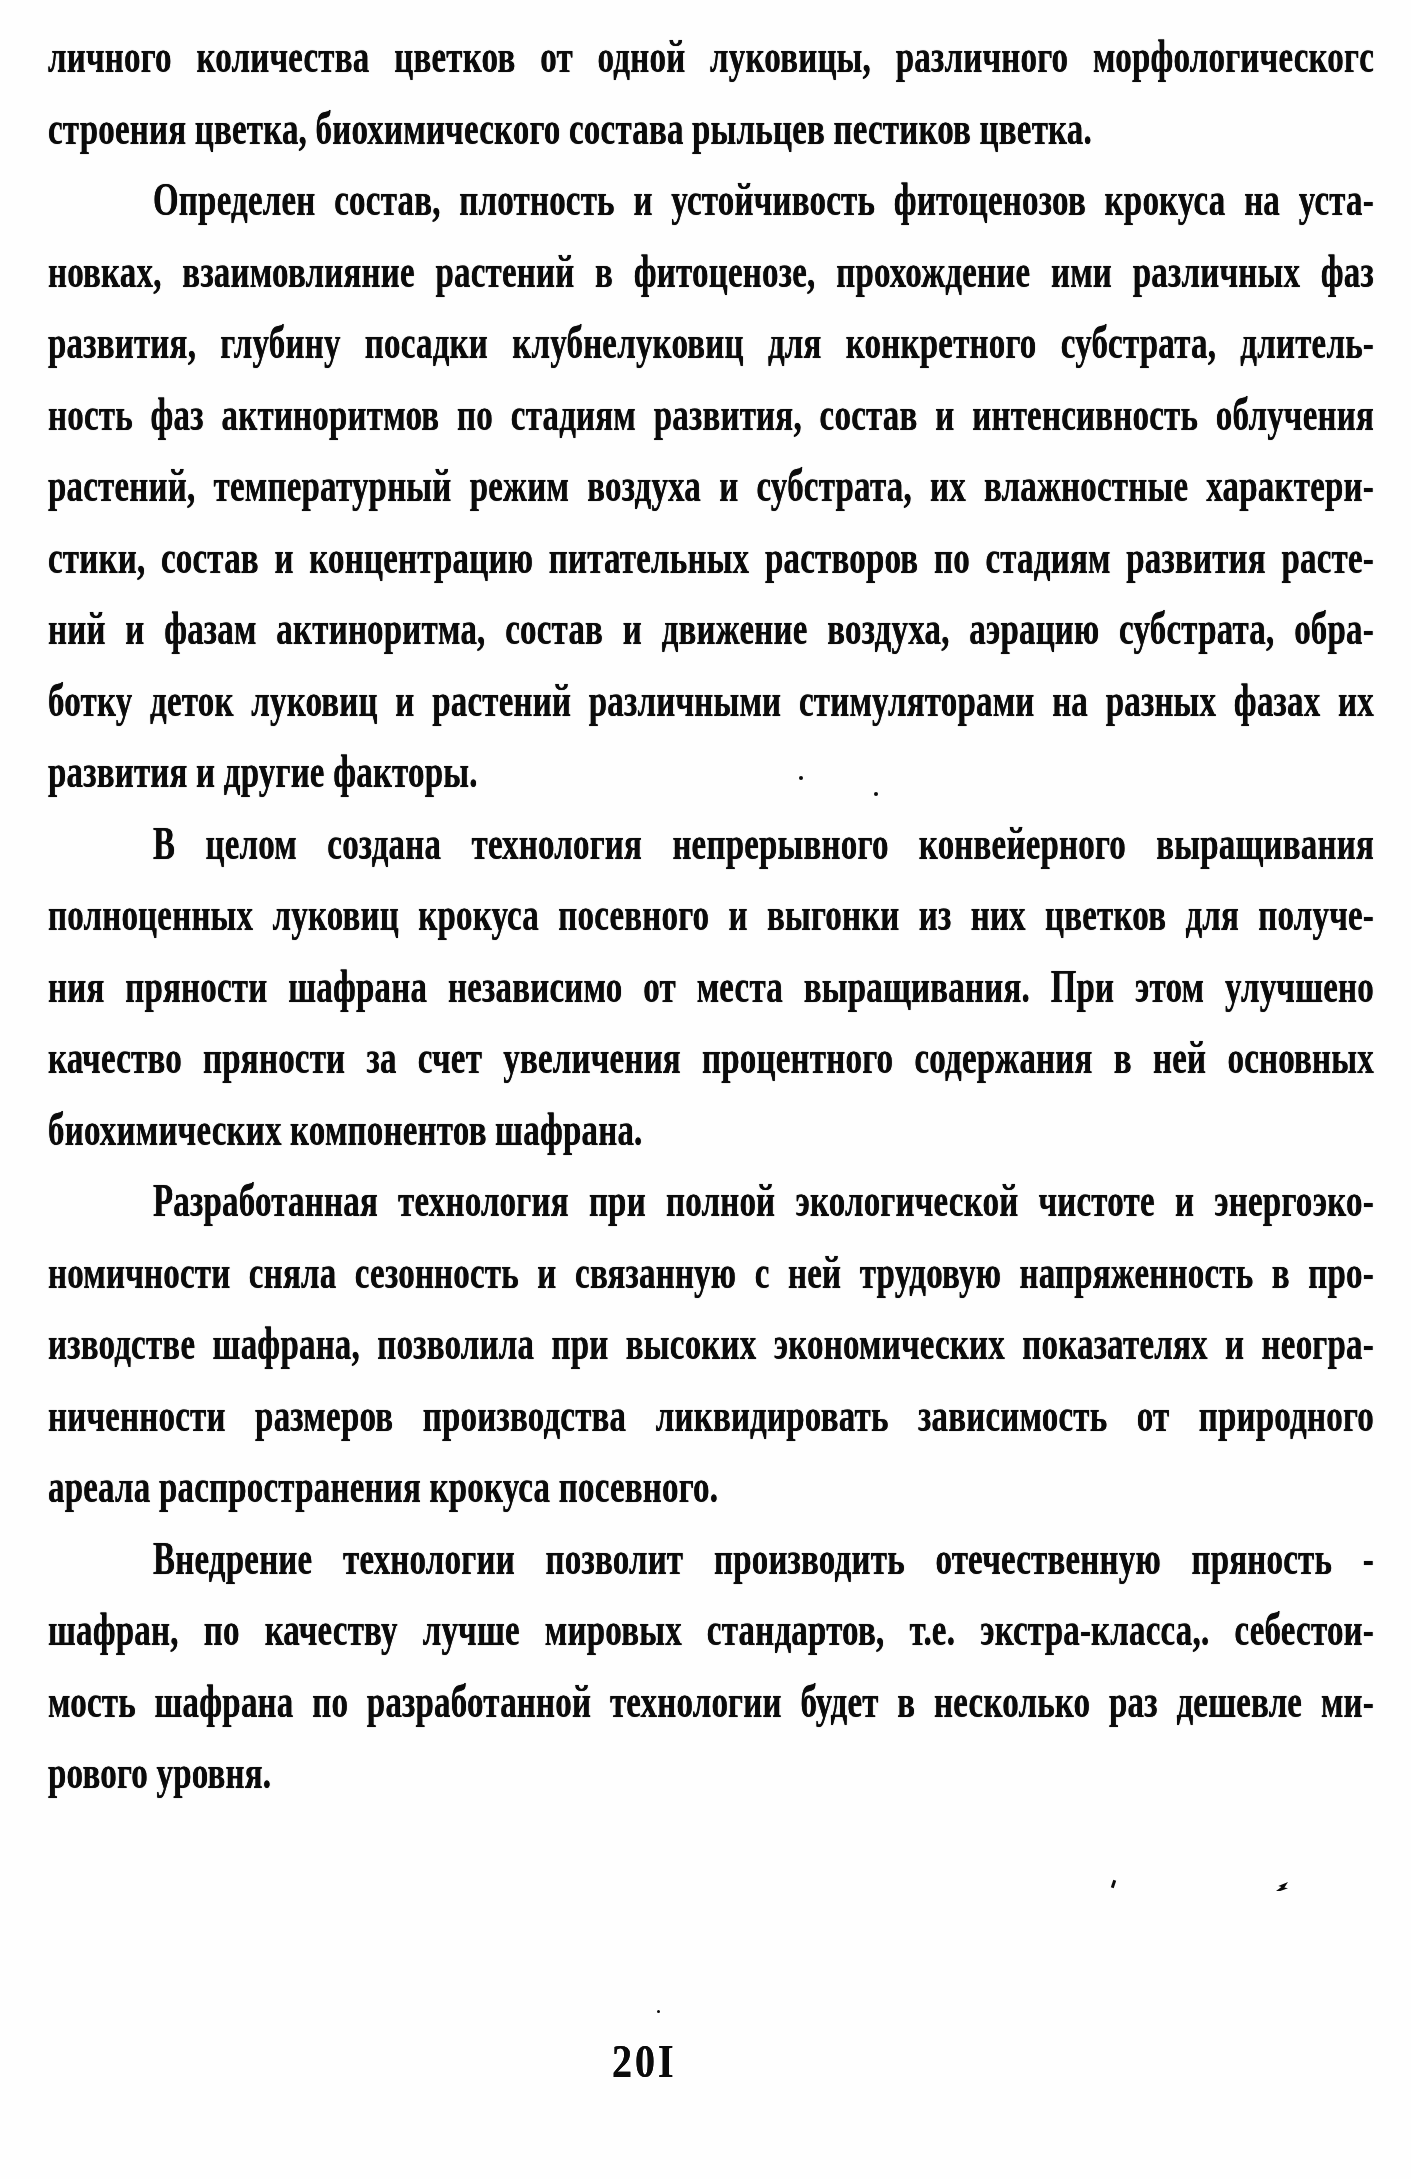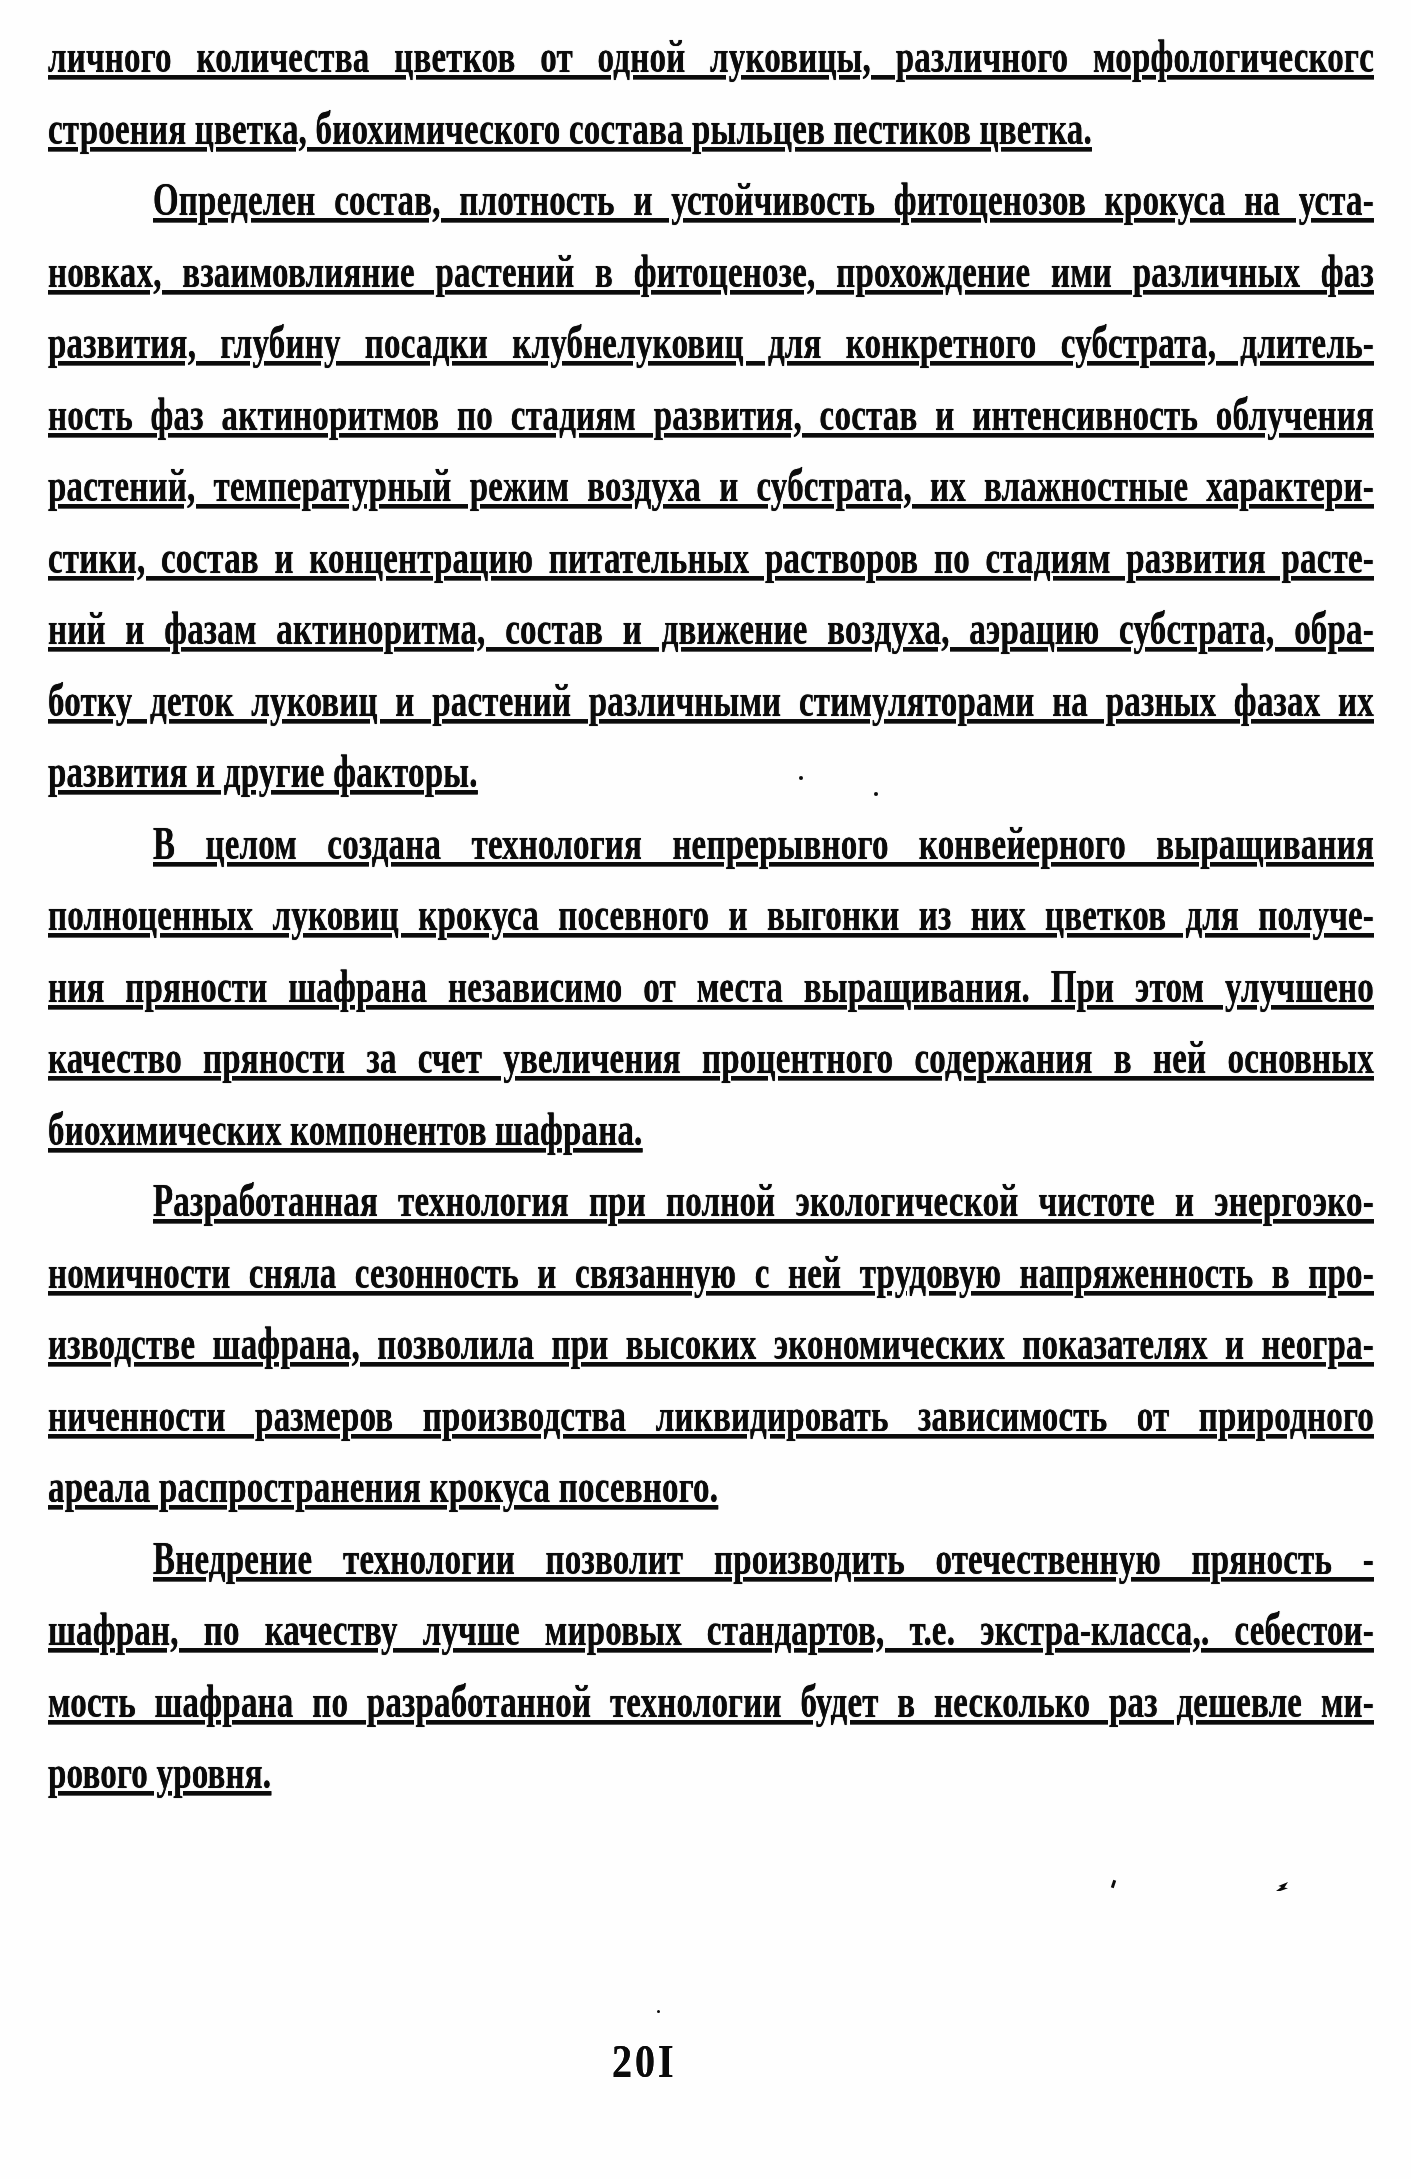--- a/index.html
+++ b/index.html
@@ -14,21 +14,20 @@
     background: #fefefe;
     overflow: hidden;
     font-family: "Liberation Serif", "DejaVu Serif", serif;
     color: #0b0b0b;
   }
   .textblock {
     position: absolute;
     left: 48px;
     top: 22px;
     width: 1326px;
-    text-decoration: underline;
   }
   .line {
     height: 71.5px;
     line-height: 71.5px;
     font-size: 33px;
     font-weight: 700;
     letter-spacing: 0.2px;
     text-align: justify;
     text-align-last: justify;
     transform: scaleY(1.42);

